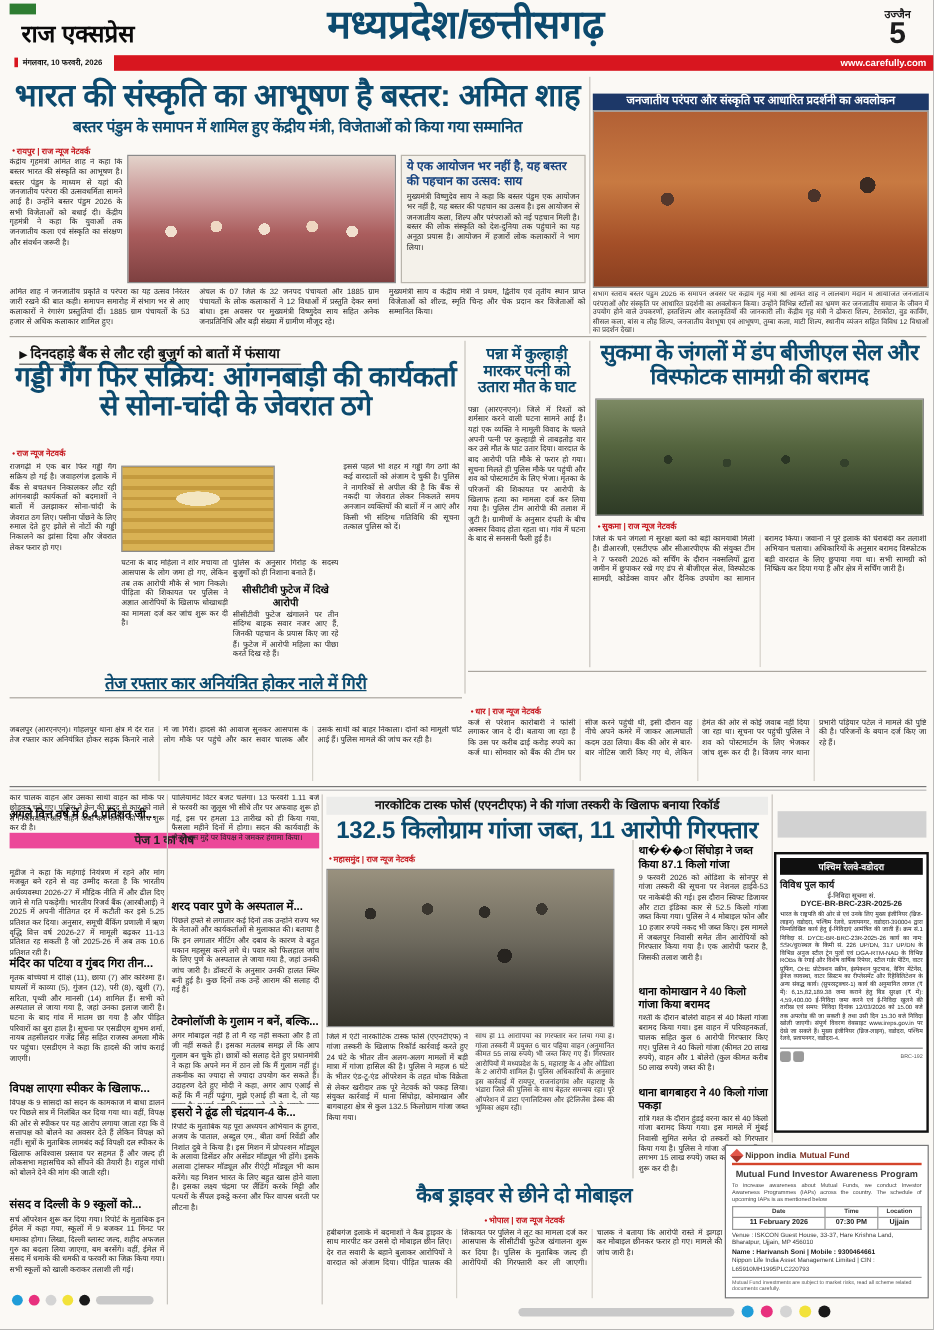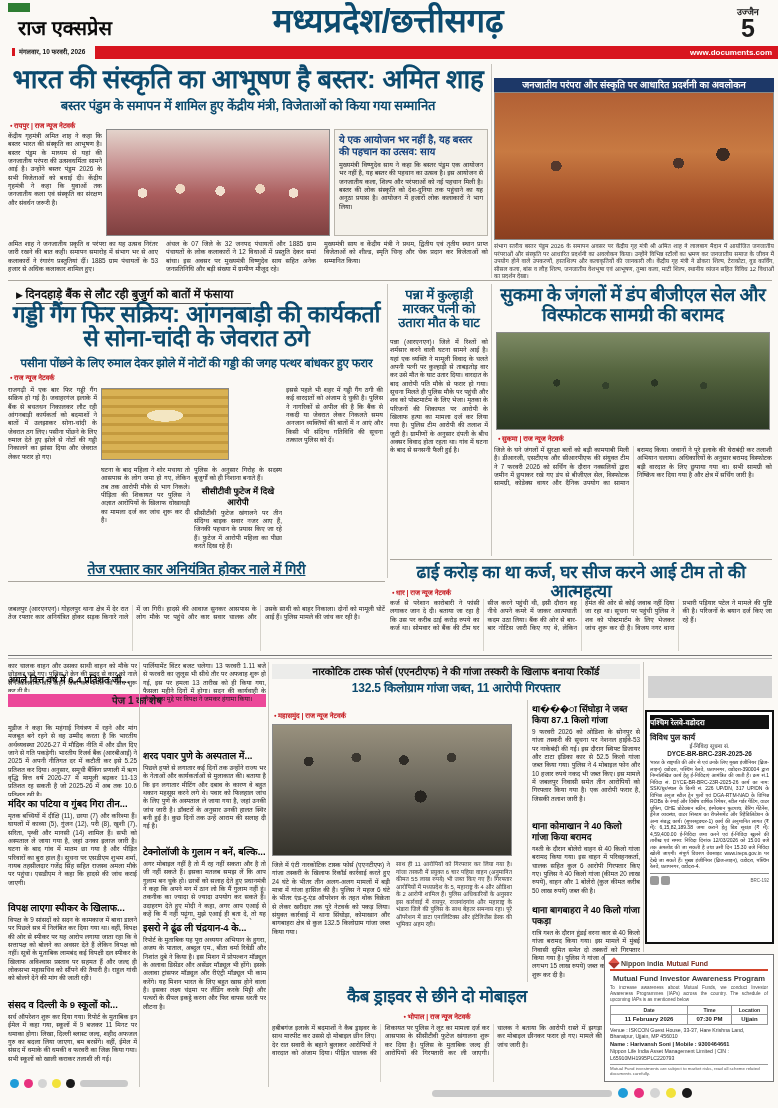--- a/index.html
+++ b/index.html
@@ -55,21 +55,21 @@
     radial-gradient(circle 8px at 35% 25%,#3a362f 0 60%,transparent 61%),
     radial-gradient(circle 8px at 55% 27%,#2e2b26 0 60%,transparent 61%),
     radial-gradient(circle 8px at 75% 25%,#3a362f 0 60%,transparent 61%),
     radial-gradient(circle 10px at 62% 55%,#26231f 0 60%,transparent 61%),
     linear-gradient(180deg,#99917e 0%,#6e6a5e 45%,#4b4840 75%,#36342c 100%);}
   
   .boxq{border:1px solid #b9b5ac;background:#f4f1ea;padding:4px;box-sizing:border-box;}
   .boxq .t{font-size:10px;font-weight:700;color:#16427e;line-height:1.2;margin-bottom:3px;}
   
   .tender{border:2px solid #111;background:#fff;padding:3px;box-sizing:border-box;}
-  .tender .hd{background:#101010;color:#fff;font-size:7.5px;font-weight:700;text-align:left;padding:2px 0;}
+  .tender .hd{background:#101010;color:#fff;font-size:7.5px;font-weight:700;text-align:center;padding:2px 0;}
   .tender .tt{font-size:8px;font-weight:700;text-align:left;margin-top:2px;}
   .tender .nl{font-size:5.8px;text-align:center;}
   .tender .no{font-size:6.4px;font-weight:700;text-align:center;margin-bottom:2px;}
   .tender .bd{font-size:5px;line-height:1.3;text-align:justify;color:#222;}
   .tender .ft{display:flex;justify-content:space-between;align-items:center;margin-top:3px;border-top:1px solid #888;padding-top:2px;}
   .mini{width:9px;height:9px;background:#9a9a9a;border-radius:2px;}
   
   .adbox{border:1px solid #777;background:#fff;padding:4px 5px;box-sizing:border-box;}
   .adlogo{display:flex;align-items:center;gap:3px;border-bottom:2px solid #d4452c;padding-bottom:2px;}
   .diamond{width:8px;height:8px;background:linear-gradient(135deg,#e2574a 50%,#a8332a 50%);transform:rotate(45deg);}
@@ -95,21 +95,21 @@
 <div id="page">
 
   <div class="abs greenmark" style="left:8px;top:3px;width:22px;height:9px;"></div>
   <div class="abs" style="left:10px;top:14px;width:110px;font-size:20px;font-weight:700;color:#0a0a0a;text-align:center;">राज एक्सप्रेस</div>
   <div class="abs redbar" style="left:12px;top:48px;width:3px;height:8px;"></div>
   <div class="abs" style="left:19px;top:47px;width:100px;font-size:6.5px;font-weight:700;color:#111;">मंगलवार, 10 फरवरी, 2026</div>
   <div class="abs hl" style="left:198px;top:4px;width:380px;font-size:33px;">मध्यप्रदेश/छत्तीसगढ़</div>
   <div class="abs" style="left:726px;top:5px;width:44px;font-size:9px;font-weight:700;text-align:center;">उज्जैन</div>
   <div class="abs" style="left:726px;top:14px;width:44px;font-size:25px;font-weight:700;text-align:center;">5</div>
   <div class="abs redbar" style="left:95px;top:46px;width:683px;height:13px;">
-    <div style="position:absolute;right:6px;top:0;line-height:13px;font-size:8px;font-weight:700;color:#fff;">www.documents.com</div>
+    <div style="position:absolute;right:6px;top:0;line-height:13px;font-size:8px;font-weight:700;color:#fff;">www.carefully.com</div>
   </div>
 
   <div class="abs hl" style="left:8px;top:66px;width:480px;font-size:26px;">भारत की संस्कृति का आभूषण है बस्तर: अमित शाह</div>
   <div class="abs hl" style="left:8px;top:99px;width:480px;font-size:13px;font-weight:600;">बस्तर पंडुम के समापन में शामिल हुए केंद्रीय मंत्री, विजेताओं को किया गया सम्मानित</div>
   <div class="abs byl" style="left:10px;top:121px;width:130px;">रायपुर | राज न्यूज नेटवर्क</div>
   <div class="abs bt" style="left:8px;top:132px;width:94px;height:105px;overflow:hidden;">केंद्रीय गृहमंत्री अमित शाह ने कहा कि बस्तर भारत की संस्कृति का आभूषण है। बस्तर पंडुम के माध्यम से यहां की जनजातीय परंपरा की उत्सवधर्मिता सामने आई है। उन्होंने बस्तर पंडुम 2026 के सभी विजेताओं को बधाई दी। केंद्रीय गृहमंत्री ने कहा कि युवाओं तक जनजातीय कला एवं संस्कृति का संरक्षण और संवर्धन जरूरी है।</div>
   <div class="abs photo ph-stage" style="left:106px;top:129px;width:224px;height:107px;"></div>
   <div class="abs boxq" style="left:334px;top:129px;width:154px;height:107px;overflow:hidden;">
     <div class="t">ये एक आयोजन भर नहीं है, यह बस्तर की पहचान का उत्सव: साय</div>
     <div class="bt">मुख्यमंत्री विष्णुदेव साय ने कहा कि बस्तर पंडुम एक आयोजन भर नहीं है, यह बस्तर की पहचान का उत्सव है। इस आयोजन से जनजातीय कला, शिल्प और परंपराओं को नई पहचान मिली है। बस्तर की लोक संस्कृति को देश-दुनिया तक पहुंचाने का यह अनूठा प्रयास है। आयोजन में हजारों लोक कलाकारों ने भाग लिया।</div>
@@ -120,21 +120,20 @@
   <div class="abs vr" style="left:491px;top:64px;height:214px;"></div>
 
   <div class="abs navybar" style="left:494px;top:78px;width:280px;height:14px;font-size:9.5px;line-height:14px;">जनजातीय परंपरा और संस्कृति पर आधारित प्रदर्शनी का अवलोकन</div>
   <div class="abs photo ph-expo" style="left:494px;top:92px;width:280px;height:148px;"></div>
   <div class="abs cap" style="left:494px;top:243px;width:280px;height:36px;overflow:hidden;">संभाग स्तरीय बस्तर पंडुम 2026 के समापन अवसर पर केंद्रीय गृह मंत्री श्री अमित शाह ने लालबाग मैदान में आयोजित जनजातीय परंपराओं और संस्कृति पर आधारित प्रदर्शनी का अवलोकन किया। उन्होंने विभिन्न स्टॉलों का भ्रमण कर जनजातीय समाज के जीवन में उपयोग होने वाले उपकरणों, हस्तशिल्प और कलाकृतियों की जानकारी ली। केंद्रीय गृह मंत्री ने ढोकरा शिल्प, टेराकोटा, वुड कार्विंग, सीसल कला, बांस व लौह शिल्प, जनजातीय वेशभूषा एवं आभूषण, तुम्बा कला, माटी शिल्प, स्थानीय व्यंजन सहित विविध 12 विधाओं का प्रदर्शन देखा।</div>
 
   <div class="abs hr" style="left:8px;top:280px;width:764px;"></div>
 
   <div class="abs kicker" style="left:16px;top:286px;width:235px;">दिनदहाड़े बैंक से लौट रही बुजुर्ग को बातों में फंसाया</div>
   <div class="abs hl" style="left:8px;top:302px;width:377px;font-size:23px;">गड्डी गैंग फिर सक्रिय: आंगनबाड़ी की कार्यकर्ता से सोना-चांदी के जेवरात ठगे</div>
-  <div class="abs hl" style="left:8px;top:357px;width:377px;font-size:11.5px;">पसीना पोंछने के लिए रुमाल देकर झोले में नोटों की गड्डी की जगह पत्थर बांधकर हुए फरार</div>
   <div class="abs byl" style="left:10px;top:373px;width:150px;">राज न्यूज नेटवर्क</div>
   <div class="abs bt" style="left:8px;top:386px;width:89px;height:190px;overflow:hidden;">राजगढ़ी में एक बार फिर गड्डी गैंग सक्रिय हो गई है। जवाहरगंज इलाके में बैंक से बचतधन निकालकर लौट रही आंगनबाड़ी कार्यकर्ता को बदमाशों ने बातों में उलझाकर सोना-चांदी के जेवरात ठग लिए। पसीना पोंछने के लिए रुमाल देते हुए झोले से नोटों की गड्डी निकालने का झांसा दिया और जेवरात लेकर फरार हो गए।</div>
   <div class="abs photo ph-notes" style="left:101px;top:388px;width:128px;height:72px;"></div>
   <div class="abs bt" style="left:101px;top:466px;width:89px;height:110px;overflow:hidden;">घटना के बाद महिला ने शोर मचाया तो आसपास के लोग जमा हो गए, लेकिन तब तक आरोपी मौके से भाग निकले। पीड़िता की शिकायत पर पुलिस ने अज्ञात आरोपियों के खिलाफ धोखाधड़ी का मामला दर्ज कर जांच शुरू कर दी है।</div>
   <div class="abs" style="left:194px;top:466px;width:88px;height:110px;overflow:hidden;">
     <div class="bt">पुलिस के अनुसार गिरोह के सदस्य बुजुर्गों को ही निशाना बनाते हैं।</div>
     <div class="subh" style="font-size:8.5px;margin:2px 0;text-align:center;">सीसीटीवी फुटेज में दिखे आरोपी</div>
     <div class="bt">सीसीटीवी फुटेज खंगालने पर तीन संदिग्ध बाइक सवार नजर आए हैं, जिनकी पहचान के प्रयास किए जा रहे हैं। फुटेज में आरोपी महिला का पीछा करते दिख रहे हैं।</div>
   </div>
   <div class="abs bt" style="left:286px;top:386px;width:97px;height:190px;overflow:hidden;">इससे पहले भी शहर में गड्डी गैंग ठगी की कई वारदातों को अंजाम दे चुकी है। पुलिस ने नागरिकों से अपील की है कि बैंक से नकदी या जेवरात लेकर निकलते समय अनजान व्यक्तियों की बातों में न आएं और किसी भी संदिग्ध गतिविधि की सूचना तत्काल पुलिस को दें।</div>
@@ -143,21 +142,20 @@
   <div class="abs hl" style="left:390px;top:288px;width:98px;font-size:13px;">पन्ना में कुल्हाड़ी मारकर पत्नी को उतारा मौत के घाट</div>
   <div class="abs bt" style="left:390px;top:338px;width:98px;height:216px;overflow:hidden;">पन्ना (आरएनएन)। जिले में रिश्तों को शर्मसार करने वाली घटना सामने आई है। यहां एक व्यक्ति ने मामूली विवाद के चलते अपनी पत्नी पर कुल्हाड़ी से ताबड़तोड़ वार कर उसे मौत के घाट उतार दिया। वारदात के बाद आरोपी पति मौके से फरार हो गया। सूचना मिलते ही पुलिस मौके पर पहुंची और शव को पोस्टमार्टम के लिए भेजा। मृतका के परिजनों की शिकायत पर आरोपी के खिलाफ हत्या का मामला दर्ज कर लिया गया है। पुलिस टीम आरोपी की तलाश में जुटी है। ग्रामीणों के अनुसार दंपती के बीच अक्सर विवाद होता रहता था। गांव में घटना के बाद से सनसनी फैली हुई है।</div>
   <div class="abs vr" style="left:491px;top:284px;height:272px;"></div>
 
   <div class="abs hl" style="left:494px;top:286px;width:278px;font-size:18.5px;font-family:Liberation Serif, serif;">सुकमा के जंगलों में डंप बीजीएल सेल और विस्फोटक सामग्री की बरामद</div>
   <div class="abs photo ph-forest" style="left:496px;top:332px;width:274px;height:98px;"></div>
   <div class="abs byl" style="left:498px;top:434px;width:160px;">सुकमा | राज न्यूज नेटवर्क</div>
   <div class="abs bt c2" style="left:494px;top:446px;width:278px;height:110px;overflow:hidden;">जिले के घने जंगलों में सुरक्षा बलों को बड़ी कामयाबी मिली है। डीआरजी, एसटीएफ और सीआरपीएफ की संयुक्त टीम ने 7 फरवरी 2026 को सर्चिंग के दौरान नक्सलियों द्वारा जमीन में छुपाकर रखे गए डंप से बीजीएल सेल, विस्फोटक सामग्री, कोडेक्स वायर और दैनिक उपयोग का सामान बरामद किया। जवानों ने पूरे इलाके की घेराबंदी कर तलाशी अभियान चलाया। अधिकारियों के अनुसार बरामद विस्फोटक बड़ी वारदात के लिए छुपाया गया था। सभी सामग्री को निष्क्रिय कर दिया गया है और क्षेत्र में सर्चिंग जारी है।</div>
 
   <div class="abs hr" style="left:390px;top:559px;width:382px;"></div>
-  <div class="abs hl" style="left:390px;top:563px;width:382px;font-size:17.5px;">ढाई करोड़ का था कर्ज, घर सीज करने आई टीम तो की आत्महत्या</div>
   <div class="abs byl" style="left:392px;top:588px;width:160px;">धार | राज न्यूज नेटवर्क</div>
   <div class="abs bt c4" style="left:390px;top:599px;width:382px;height:52px;overflow:hidden;">कर्ज से परेशान कारोबारी ने फांसी लगाकर जान दे दी। बताया जा रहा है कि उस पर करीब ढाई करोड़ रुपये का कर्ज था। सोमवार को बैंक की टीम घर सीज करने पहुंची थी, इसी दौरान वह नीचे अपने कमरे में जाकर आत्मघाती कदम उठा लिया। बैंक की ओर से बार-बार नोटिस जारी किए गए थे, लेकिन हेमंत की ओर से कोई जवाब नहीं दिया जा रहा था। सूचना पर पहुंची पुलिस ने शव को पोस्टमार्टम के लिए भेजकर जांच शुरू कर दी है। विजय नगर थाना प्रभारी पड़ियार पटेल ने मामले की पुष्टि की है। परिजनों के बयान दर्ज किए जा रहे हैं।</div>
 
   <div class="abs hr" style="left:8px;top:581px;width:377px;"></div>
   <div class="abs hl" style="left:8px;top:562px;width:377px;font-size:14px;text-decoration:underline;">तेज रफ्तार कार अनियंत्रित होकर नाले में गिरी</div>
   <div class="abs bt c3" style="left:8px;top:605px;width:377px;height:46px;overflow:hidden;">जबलपुर (आरएनएन)। गोहलपुर थाना क्षेत्र में देर रात तेज रफ्तार कार अनियंत्रित होकर सड़क किनारे नाले में जा गिरी। हादसे की आवाज सुनकर आसपास के लोग मौके पर पहुंचे और कार सवार चालक और उसके साथी को बाहर निकाला। दोनों को मामूली चोटें आई हैं। पुलिस मामले की जांच कर रही है।</div>
 
   <div class="abs" style="left:8px;top:655px;width:764px;height:2px;border-top:1px solid #777;border-bottom:1px solid #bbb;"></div>
 
   <div class="abs bt" style="left:8px;top:662px;width:129px;height:30px;overflow:hidden;">कार चालक वाहन और उसका साथी वाहन को मौके पर छोड़कर चले गए। पुलिस ने क्रेन की मदद से कार को नाले से निकलवाया और वाहन जब्त कर मामले की जांच शुरू कर दी है।</div>
@@ -183,21 +181,21 @@
   <div class="abs bt" style="left:143px;top:662px;width:123px;height:86px;overflow:hidden;">पार्लियामेंट विंटर बजट चलेगा। 13 फरवरी 1.11 बजे से फरवरी का जुलूस भी सीधे तौर पर अफवाह शुरू हो गई, इस पर हमला 13 तारीख को ही किया गया, फैसला महीने दिनों में होगा। सदन की कार्यवाही के दौरान इस मुद्दे पर विपक्ष ने जमकर हंगामा किया।</div>
   <div class="abs itemh" style="left:143px;top:751px;width:123px;">शरद पवार पुणे के अस्पताल में...</div>
   <div class="abs bt" style="left:143px;top:764px;width:123px;height:80px;overflow:hidden;">पिछले हफ्ते से लगातार कई दिनों तक उन्होंने राज्य भर के नेताओं और कार्यकर्ताओं से मुलाकात की। बताया है कि इन लगातार मीटिंग और दबाव के कारण वे बहुत थकान महसूस करने लगे थे। पवार को फिलहाल जांच के लिए पुणे के अस्पताल ले जाया गया है, जहां उनकी जांच जारी है। डॉक्टरों के अनुसार उनकी हालत स्थिर बनी हुई है। कुछ दिनों तक उन्हें आराम की सलाह दी गई है।</div>
   <div class="abs itemh" style="left:143px;top:847px;width:123px;">टेक्नोलॉजी के गुलाम न बनें, बल्कि...</div>
   <div class="abs bt" style="left:143px;top:860px;width:123px;height:60px;overflow:hidden;">अगर मोबाइल नहीं है तो मैं रह नहीं सकता और है तो जी नहीं सकते हैं। इसका मतलब समझ लें कि आप गुलाम बन चुके हो। छात्रों को सलाह देते हुए प्रधानमंत्री ने कहा कि अपने मन में ठान लो कि मैं गुलाम नहीं हूं। तकनीक का ज्यादा से ज्यादा उपयोग कर सकते हैं। उदाहरण देते हुए मोदी ने कहा, अगर आप एआई से कहें कि मैं नहीं पढ़ूंगा, मुझे एआई ही बता दे, तो यह गलत है। एआई आपकी गाइड करे, तो ये आपके काम आए।</div>
   <div class="abs itemh" style="left:143px;top:923px;width:123px;">इसरो ने ढूंढ ली चंद्रयान-4 के...</div>
   <div class="abs bt" style="left:143px;top:936px;width:123px;height:150px;overflow:hidden;">रिपोर्ट के मुताबिक यह पूरा अध्ययन अभियान के हुगरा, अजय के पाताल, अब्दुल एम., बीता वर्मा रिवेंडी और निशांत दुबे ने किया है। इस मिशन में प्रोपल्शन मॉड्यूल के अलावा डिसेंडर और असेंडर मॉड्यूल भी होंगे। इसके अलावा ट्रांसफर मॉड्यूल और रीएंट्री मॉड्यूल भी काम करेंगे। यह मिशन भारत के लिए बहुत खास होने वाला है। इसका लक्ष्य चंद्रमा पर लैंडिंग करके मिट्टी और पत्थरों के सैंपल इकट्ठे करना और फिर वापस धरती पर लौटना है।</div>
   <div class="abs vr" style="left:268px;top:662px;height:425px;"></div>
 
   <div class="abs kickbar" style="left:272px;top:664px;width:368px;height:15px;">नारकोटिक टास्क फोर्स (एएनटीएफ) ने की गांजा तस्करी के खिलाफ बनाया रिकॉर्ड</div>
-  <div class="abs hl" style="left:272px;top:682px;width:368px;font-size:12px;">132.5 किलोग्राम गांजा जब्त, 11 आरोपी गिरफ्तार</div>
+  <div class="abs hl" style="left:272px;top:682px;width:368px;font-size:20px;">132.5 किलोग्राम गांजा जब्त, 11 आरोपी गिरफ्तार</div>
   <div class="abs byl" style="left:274px;top:711px;width:170px;">महासमुंद | राज न्यूज नेटवर्क</div>
   <div class="abs photo ph-police" style="left:272px;top:724px;width:240px;height:132px;"></div>
   <div class="abs bt" style="left:272px;top:861px;width:118px;height:118px;overflow:hidden;">जिले में एंटी नारकोटिक टास्क फोर्स (एएनटीएफ) ने गांजा तस्करी के खिलाफ रिकॉर्ड कार्रवाई करते हुए 24 घंटे के भीतर तीन अलग-अलग मामलों में बड़ी मात्रा में गांजा हासिल की है। पुलिस ने महज 6 घंटे के भीतर एंड-टू-एंड ऑपरेशन के तहत थोक विक्रेता से लेकर खरीदार तक पूरे नेटवर्क को पकड़ लिया। संयुक्त कार्रवाई में थाना सिंघोड़ा, कोमाखान और बागबाहरा क्षेत्र से कुल 132.5 किलोग्राम गांजा जब्त किया गया।</div>
   <div class="abs cap" style="left:396px;top:861px;width:116px;height:118px;overflow:hidden;">साथ ही 11 आरोपियों को गिरफ्तार कर लिया गया है। गांजा तस्करी में प्रयुक्त 6 चार पहिया वाहन (अनुमानित कीमत 55 लाख रुपये) भी जब्त किए गए हैं। गिरफ्तार आरोपियों में मध्यप्रदेश के 5, महाराष्ट्र के 4 और ओडिशा के 2 आरोपी शामिल हैं। पुलिस अधिकारियों के अनुसार इस कार्रवाई में रायपुर, राजनांदगांव और महाराष्ट्र के भंडारा जिले की पुलिस के साथ बेहतर समन्वय रहा। पूरे ऑपरेशन में डाटा एनालिटिक्स और इंटेलिजेंस डेस्क की भूमिका अहम रही।</div>
   <div class="abs vr" style="left:527px;top:700px;height:282px;"></div>
   <div class="abs stationh" style="left:532px;top:704px;width:108px;">था���ा सिंघोड़ा ने जब्त किया 87.1 किलो गांजा</div>
   <div class="abs bt" style="left:532px;top:728px;width:108px;height:90px;overflow:hidden;">9 फरवरी 2026 को ओडिशा के सोनपुर से गांजा तस्करी की सूचना पर नेशनल हाईवे-53 पर नाकेबंदी की गई। इस दौरान स्विफ्ट डिजायर और टाटा इंडिका कार से 52.5 किलो गांजा जब्त किया गया। पुलिस ने 4 मोबाइल फोन और 10 हजार रुपये नकद भी जब्त किए। इस मामले में जबलपुर निवासी समेत तीन आरोपियों को गिरफ्तार किया गया है। एक आरोपी फरार है, जिसकी तलाश जारी है।</div>
   <div class="abs stationh" style="left:532px;top:821px;width:108px;">थाना कोमाखान ने 40 किलो गांजा किया बरामद</div>
   <div class="abs bt" style="left:532px;top:845px;width:108px;height:56px;overflow:hidden;">गश्ती के दौरान बोलेरो वाहन से 40 किलो गांजा बरामद किया गया। इस वाहन में परिवहनकर्ता, चालक सहित कुल 6 आरोपी गिरफ्तार किए गए। पुलिस ने 40 किलो गांजा (कीमत 20 लाख रुपये), वाहन और 1 बोलेरो (कुल कीमत करीब 50 लाख रुपये) जब्त की है।</div>
   <div class="abs stationh" style="left:532px;top:905px;width:108px;">थाना बागबाहरा ने 40 किलो गांजा पकड़ा</div>

